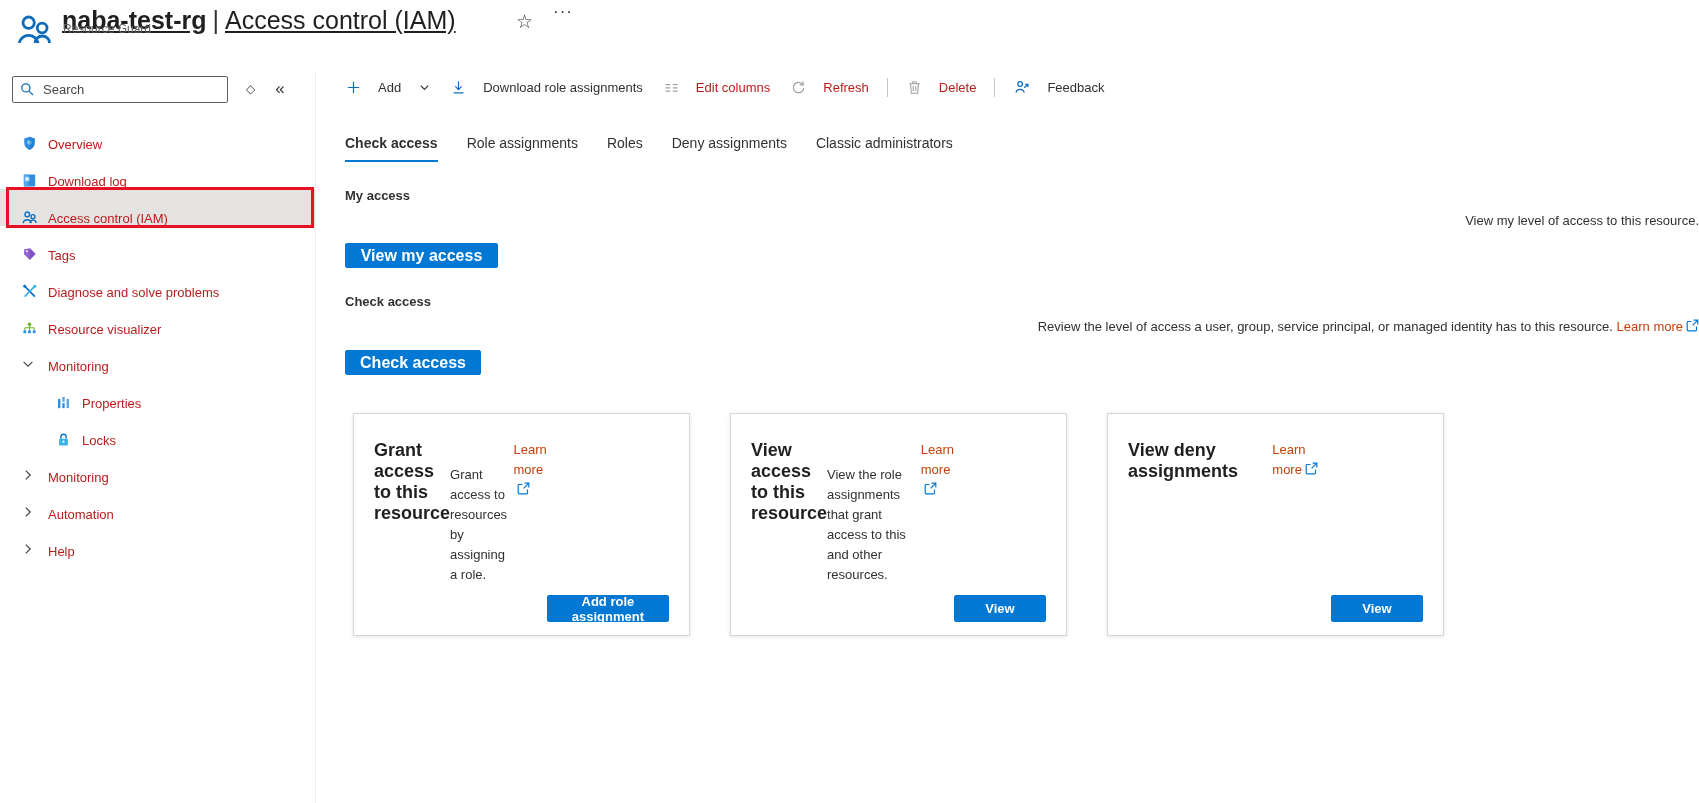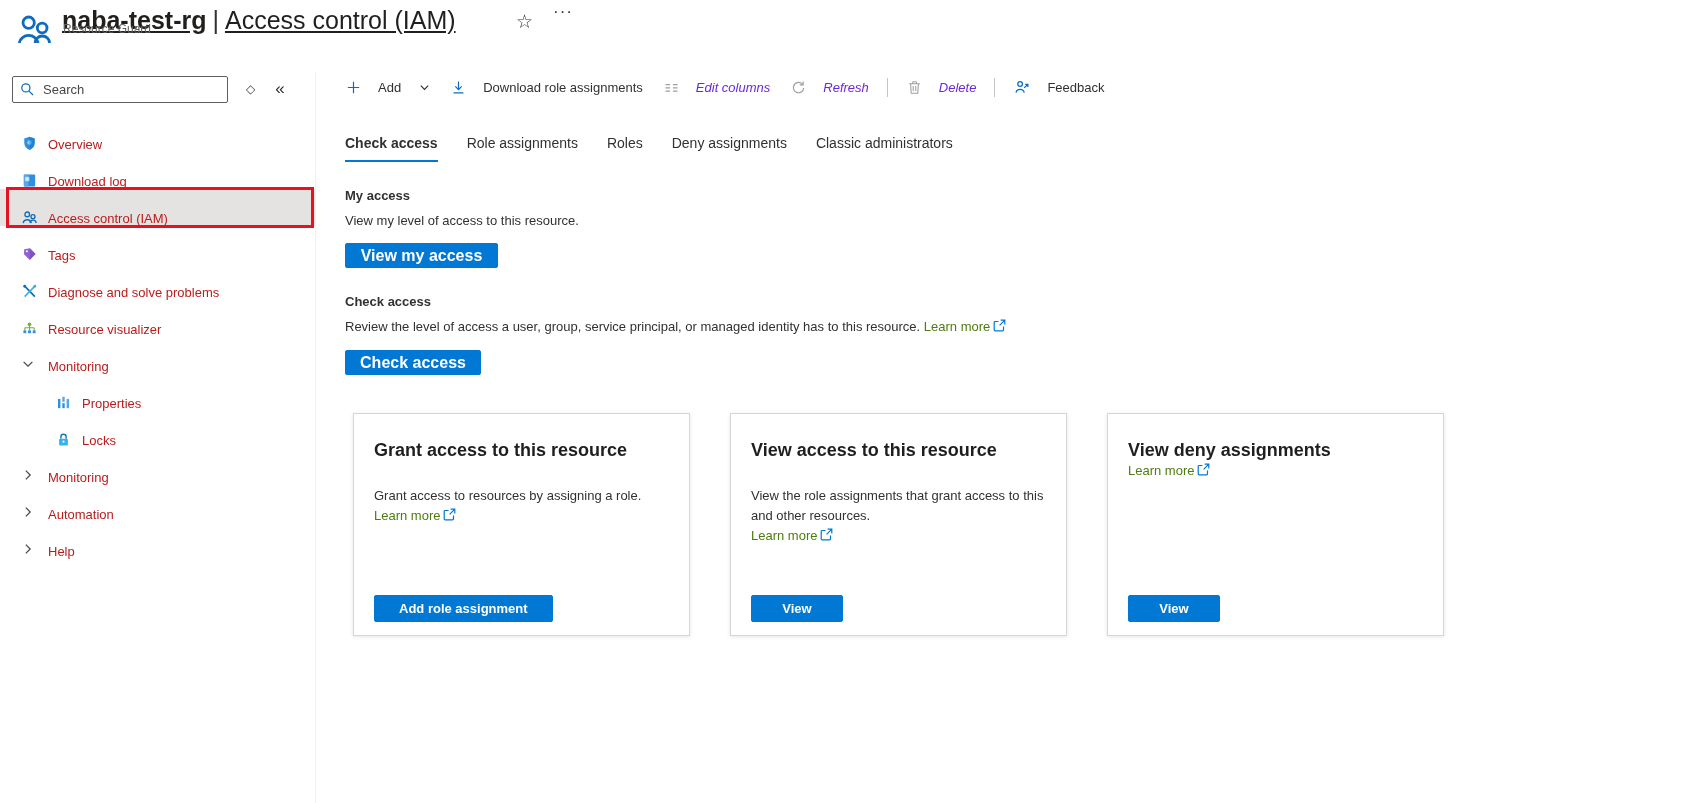--- a/index.html
+++ b/index.html
@@ -41,48 +41,48 @@
   .nav-item.active{ background:#e4e3e2; }
   .annotation{
     position:absolute; left:6px; right:1px; top:-2px; bottom:-2px;
     border:3px solid #e81123; pointer-events:none;
   }
 
   
   .main{ position:absolute; left:345px; top:72px; right:0; }
   .toolbar{ display:flex; align-items:center; height:30px; white-space:nowrap; }
   .tb-item{ display:flex; align-items:center; gap:16px; padding:0 10px; cursor:pointer; color:#323130; }
-  .tb-item.disabled{ color:#6d28d9; cursor:default;font-style:italic; }
+  .tb-item.disabled{ color:#b91c1c; cursor:default; }
   .tb-item:first-child{ padding-left:0; }
   .tb-sep{ width:1px; height:19px; background:#c8c6c4; margin:0 8px; }
   .tb-caret{ margin-left:2px; display:inline-flex; }
 
   .tabs{ display:flex; gap:29px; margin-top:33px; font-size:14px; }
   .tab{ padding-bottom:9px; cursor:pointer; color:#323130; border-bottom:2px solid transparent; }
   .tab.active{ font-weight:700; border-bottom:2px solid #0078d4; }
 
   .sec-title{ font-weight:700; margin-top:26px; font-size:13px; }
-  .sec-desc{ margin-top:10px; font-size:13px; }
-  .link{ color:#4d7c0f; text-decoration:none; cursor:pointer; }
+  .sec-desc{ margin-top:10px; font-size:13px;text-align:right; }
+  .link{ color:#c2410c; text-decoration:none; cursor:pointer; }
   .ext{ display:inline-block; vertical-align:-1px; margin-left:3px; }
 
   .btn{
     display:inline-flex; align-items:center; justify-content:center;
     background:#0078d4; color:#fff; font-weight:700; font-size:16px; font-family:inherit;
     border:1px solid #0078d4; border-radius:2px; height:25px; padding:0 14px;
     margin-top:15px; cursor:pointer;
   }
   .btn.w-viewmy{ min-width:153px; }
   .btn.w-check{ min-width:136px; }
 
   .cards{ display:flex; gap:40px; margin-top:38px; padding-left:8px; }
   .card{
     width:337px; height:223px; background:#fff;
     border:1px solid #d8d6d4; box-shadow:0 1px 4px rgba(0,0,0,.10);
-    padding:26px 20px 13px 20px; display:flex; flex-direction:column;
+    padding:26px 20px 13px 20px; display:flex; 
   }
   .card-title{ font-size:18px; font-weight:600; color:#201f1e; }
   .card-desc{ margin-top:25px; font-size:13px; line-height:20px; }
   .card-link{ font-size:13px; line-height:20px; }
   .card-btn{ margin-top:auto; align-self:flex-start; height:27px; font-size:13px; }
   .card-btn.wide{ padding:0 24px; }
   .card-btn.narrow{ min-width:92px; }
 </style>
 </head>
 <body>

